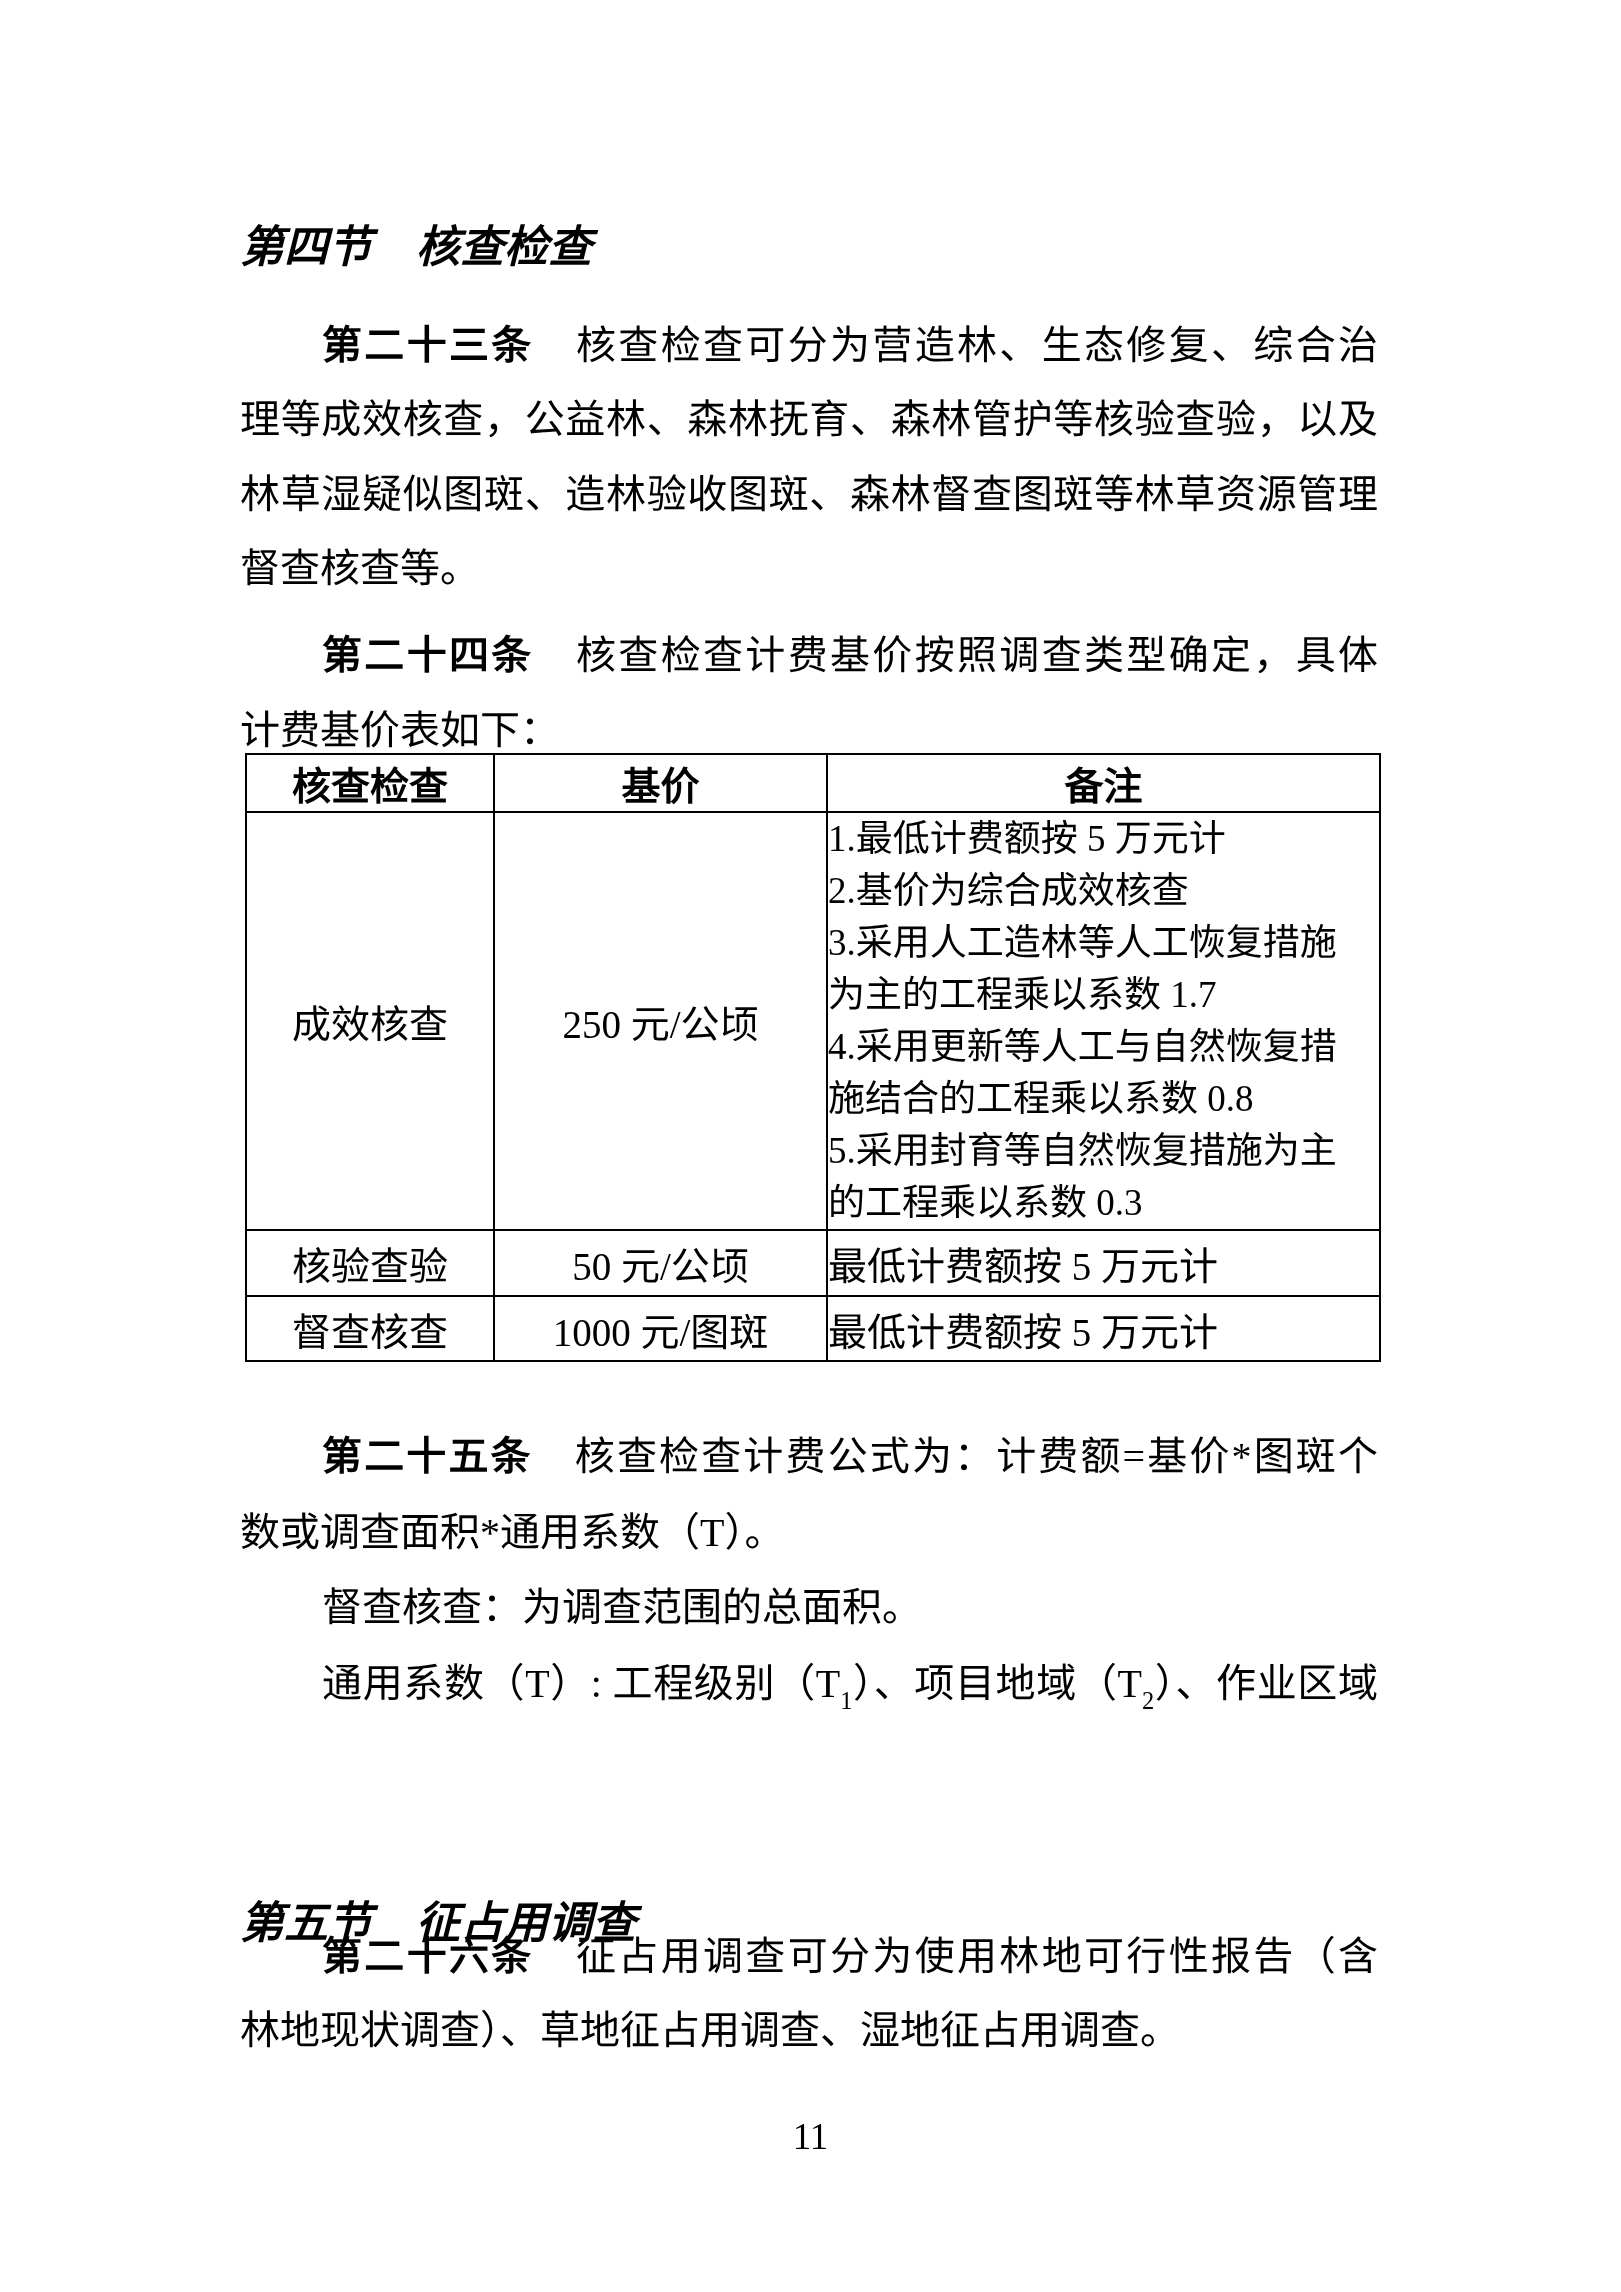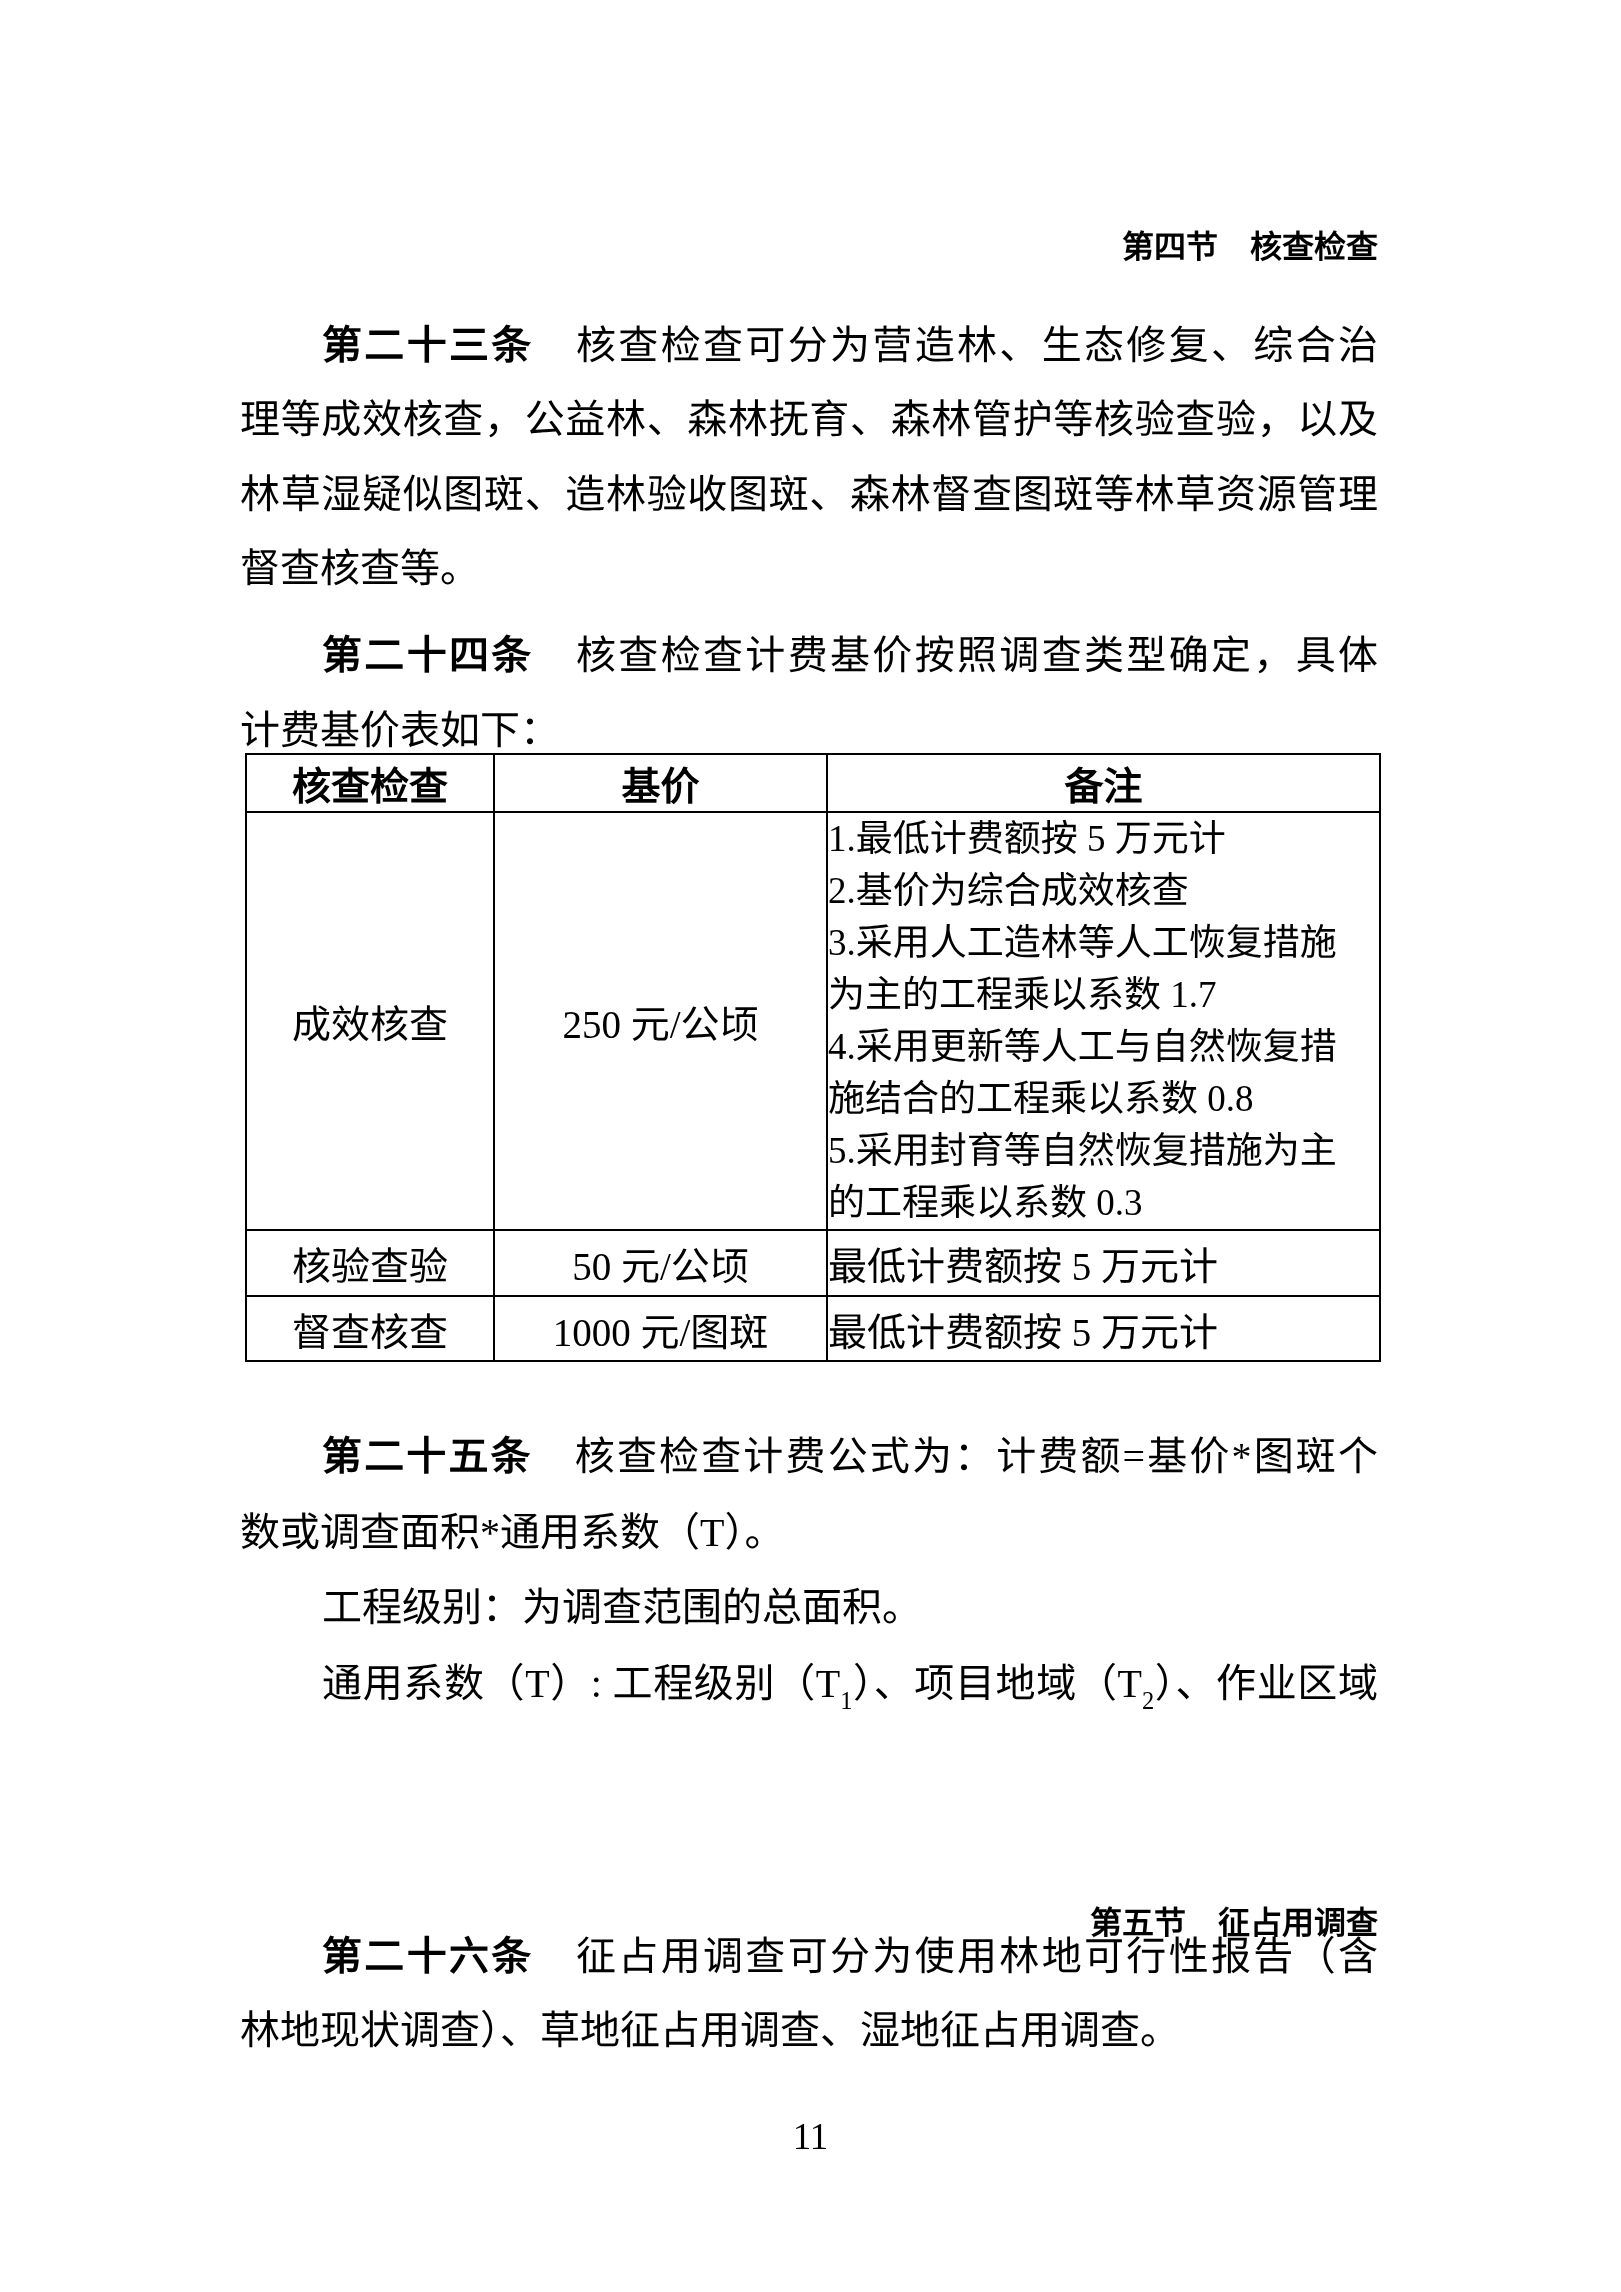--- a/index.html
+++ b/index.html
@@ -13,22 +13,22 @@
     font-size:40px;white-space:nowrap;
   }
   .lh76{height:74px;line-height:74px;}
   .lh77{height:75px;line-height:75px;}
   .lh75{height:74px;line-height:74px;}
   .fill{text-align:justify;text-align-last:justify;white-space:normal;}
   .ind{padding-left:82px;}
   .lead{font-weight:bold;}
   .sect{
     position:absolute;left:240px;width:1138px;height:76px;line-height:76px;
-    text-align:right;font-family:"Liberation Sans","DejaVu Sans",sans-serif;
-    font-weight:bold;font-size:32px;white-space:nowrap;
+    text-align:left;font-family:"Liberation Sans","DejaVu Sans",sans-serif;
+    font-weight:bold;font-size:44px;white-space:nowrap;font-style:italic;
   }
   .sub{font-size:24.5px;vertical-align:-11.8px;}
   table.fee{
     position:absolute;left:245px;top:753px;width:1134px;
     border-collapse:collapse;table-layout:fixed;
     border:2.9px solid #000;font-size:39px;padding-left:36px;
   }
   table.fee td{border:2px solid #000;padding:0;}
   tr.hd td{
     height:48px;font-weight:bold;text-align:center;
@@ -95,21 +95,21 @@
     <tr class="r3">
       <td class="cname">督查核查</td>
       <td class="cprice">1000 元/图斑</td>
       <td class="cnote1">最低计费额按 5 万元计</td>
     </tr>
   </tbody>
     </table>
 
   <div class="line lh77 fill ind" style="top:1419px"><span class="lead">第二十五条</span><span>　核查检查计费公式为：计费额=基价*图斑个</span></div>
   <div class="line lh77" style="top:1495px">数或调查面积*通用系数（T）。</div>
-  <div class="line lh77 ind" style="top:1570px">工程级别：为调查范围的总面积。</div>
+  <div class="line lh77 ind" style="top:1570px">督查核查：为调查范围的总面积。</div>
   <div class="line lh77 fill ind" style="top:1646px"><span>通用系数（T）: 工程级别（T</span><span class="sub">1</span><span>）、项目地域（T</span><span class="sub">2</span><span>）、作业区域</span></div>
 
   <div class="sect" style="top:1885px">第五节　征占用调查</div>
 
   <div class="line lh75 fill ind" style="top:1920px"><span class="lead">第二十六条</span><span>　征占用调查可分为使用林地可行性报告（含</span></div>
   <div class="line lh75" style="top:1994px">林地现状调查）、草地征占用调查、湿地征占用调查。</div>
 
   <div class="pagenum">11</div>
 
 </div>

